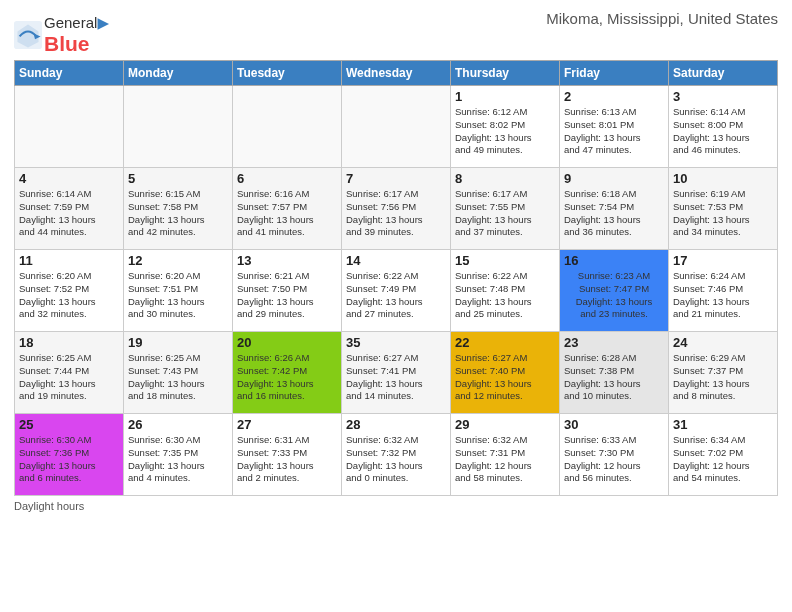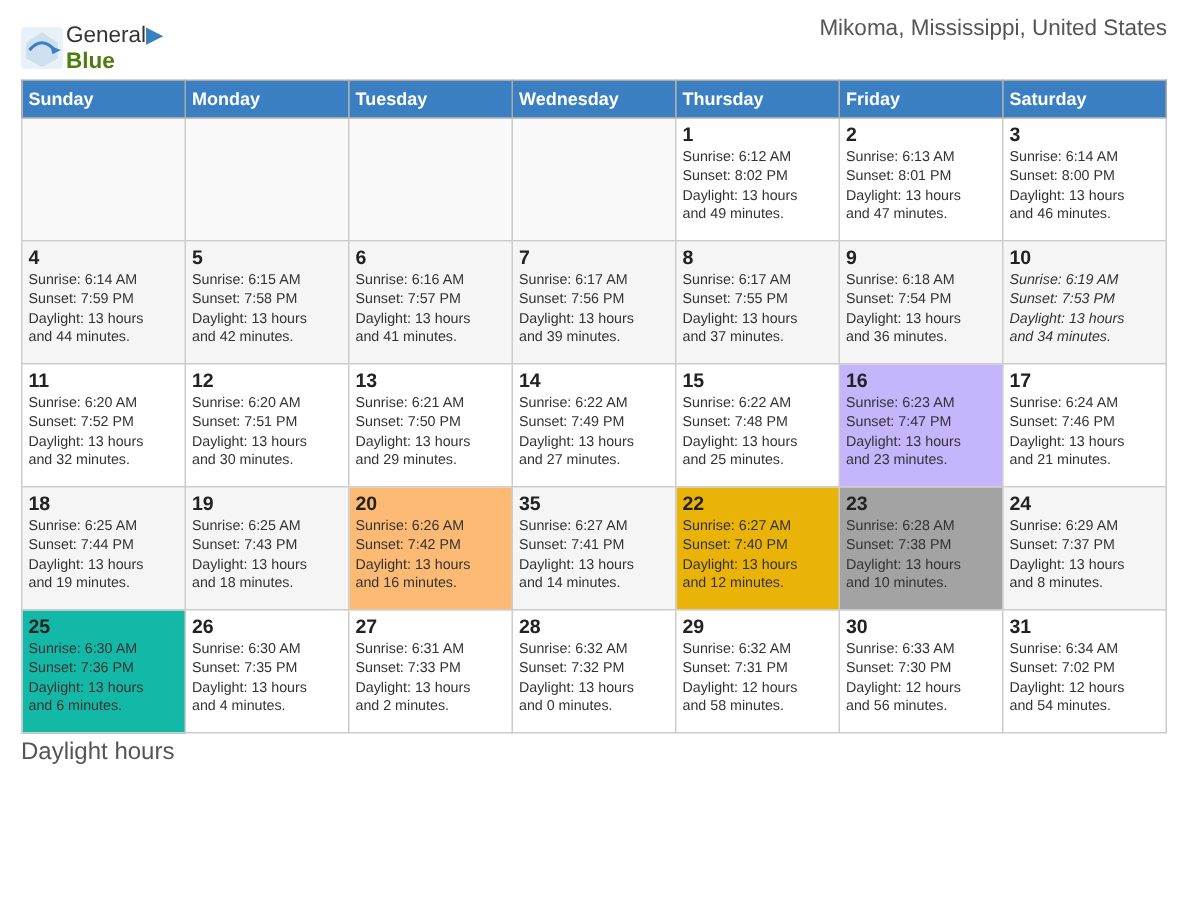--- a/index.html
+++ b/index.html
@@ -80,41 +80,41 @@
       font-weight: bold;
       margin-bottom: 2px;
       color: #222;
     }
     .day-info {
       font-size: 9.5px;
       color: #333;
       line-height: 1.35;
     }
     .footer-note {
-      font-size: 16px;
+      font-size: 11px;
       color: #555;
       margin-top: 4px;
       text-align: left;
     }
   </style>
 </head>
 <body>
 
 <div class="container">
   <div class="header-row">
     <div class="logo">
       <svg class="logo-icon" viewBox="0 0 40 40">
         <rect x="0" y="0" width="40" height="40" rx="4" fill="#e8f0f8"></rect>
         <polygon points="20,5 35,15 35,30 20,38 5,30 5,15" fill="#3a7fc1" opacity="0.15"></polygon>
         <path d="M8 22 Q20 8 32 22" stroke="#3a7fc1" stroke-width="3" fill="none"></path>
         <polygon points="28,18 38,22 30,26" fill="#3a7fc1"></polygon>
       </svg>
       <div>
         <div style="font-size:15px;font-weight:normal;color:#333;">General<span style="color:#3a7fc1;">▶</span></div>
-        <div style="font-size:15px;font-weight:bold;color:#4d7c0f;">Blue</div>
+        <div style="font-size:21px;font-weight:bold;color:#ef4444;">Blue</div>
       </div>
     </div>
     <div class="title-block">
       <div class="location-title">Mikoma, Mississippi, United States</div>
     </div>
   </div>
 
   <table>
     <thead>
       <tr>
@@ -193,21 +193,21 @@
           </td>
           <td style="background: rgb(245, 245, 245);">
             <div class="day-num">9</div>
             <div class="day-info" style="white-space: pre-line;">Sunrise: 6:18 AM
 Sunset: 7:54 PM
 Daylight: 13 hours
 and 36 minutes.</div>
           </td>
           <td style="background: rgb(245, 245, 245);">
             <div class="day-num">10</div>
-            <div class="day-info" style="white-space: pre-line; font-style: italic;">Sunrise: 6:19 AM
+            <div class="day-info" style="white-space: pre-line;">Sunrise: 6:19 AM
 Sunset: 7:53 PM
 Daylight: 13 hours
 and 34 minutes.</div>
           </td>
         </tr>
         <tr>
           <td style="background: rgb(255, 255, 255);">
             <div class="day-num">11</div>
             <div class="day-info" style="white-space: pre-line;">Sunrise: 6:20 AM
 Sunset: 7:52 PM
@@ -235,23 +235,23 @@
 Daylight: 13 hours
 and 27 minutes.</div>
           </td>
           <td style="background: rgb(255, 255, 255);">
             <div class="day-num">15</div>
             <div class="day-info" style="white-space: pre-line;">Sunrise: 6:22 AM
 Sunset: 7:48 PM
 Daylight: 13 hours
 and 25 minutes.</div>
           </td>
-          <td style="background: #c4b5fd;">
+          <td style="background: #3b82f6;">
             <div class="day-num">16</div>
-            <div class="day-info" style="white-space: pre-line;">Sunrise: 6:23 AM
+            <div class="day-info" style="white-space: pre-line; text-align: center;">Sunrise: 6:23 AM
 Sunset: 7:47 PM
 Daylight: 13 hours
 and 23 minutes.</div>
           </td>
           <td style="background: rgb(255, 255, 255);">
             <div class="day-num">17</div>
             <div class="day-info" style="white-space: pre-line;">Sunrise: 6:24 AM
 Sunset: 7:46 PM
 Daylight: 13 hours
 and 21 minutes.</div>
@@ -265,58 +265,58 @@
 Daylight: 13 hours
 and 19 minutes.</div>
           </td>
           <td style="background: rgb(245, 245, 245);">
             <div class="day-num">19</div>
             <div class="day-info" style="white-space: pre-line;">Sunrise: 6:25 AM
 Sunset: 7:43 PM
 Daylight: 13 hours
 and 18 minutes.</div>
           </td>
-          <td style="background: #fdba74;">
+          <td style="background: #84cc16;">
             <div class="day-num">20</div>
             <div class="day-info" style="white-space: pre-line;">Sunrise: 6:26 AM
 Sunset: 7:42 PM
 Daylight: 13 hours
 and 16 minutes.</div>
           </td>
           <td style="background: rgb(245, 245, 245);">
             <div class="day-num">35</div>
             <div class="day-info" style="white-space: pre-line;">Sunrise: 6:27 AM
 Sunset: 7:41 PM
 Daylight: 13 hours
 and 14 minutes.</div>
           </td>
           <td style="background: #eab308;">
             <div class="day-num">22</div>
             <div class="day-info" style="white-space: pre-line;">Sunrise: 6:27 AM
 Sunset: 7:40 PM
 Daylight: 13 hours
 and 12 minutes.</div>
           </td>
-          <td style="background: #a3a3a3;">
+          <td style="background: #e5e5e5;">
             <div class="day-num">23</div>
             <div class="day-info" style="white-space: pre-line;">Sunrise: 6:28 AM
 Sunset: 7:38 PM
 Daylight: 13 hours
 and 10 minutes.</div>
           </td>
           <td style="background: rgb(245, 245, 245);">
             <div class="day-num">24</div>
             <div class="day-info" style="white-space: pre-line;">Sunrise: 6:29 AM
 Sunset: 7:37 PM
 Daylight: 13 hours
 and 8 minutes.</div>
           </td>
         </tr>
         <tr>
-          <td style="background: #14b8a6;">
+          <td style="background: #d946ef;">
             <div class="day-num">25</div>
             <div class="day-info" style="white-space: pre-line;">Sunrise: 6:30 AM
 Sunset: 7:36 PM
 Daylight: 13 hours
 and 6 minutes.</div>
           </td>
           <td style="background: rgb(255, 255, 255);">
             <div class="day-num">26</div>
             <div class="day-info" style="white-space: pre-line;">Sunrise: 6:30 AM
 Sunset: 7:35 PM

